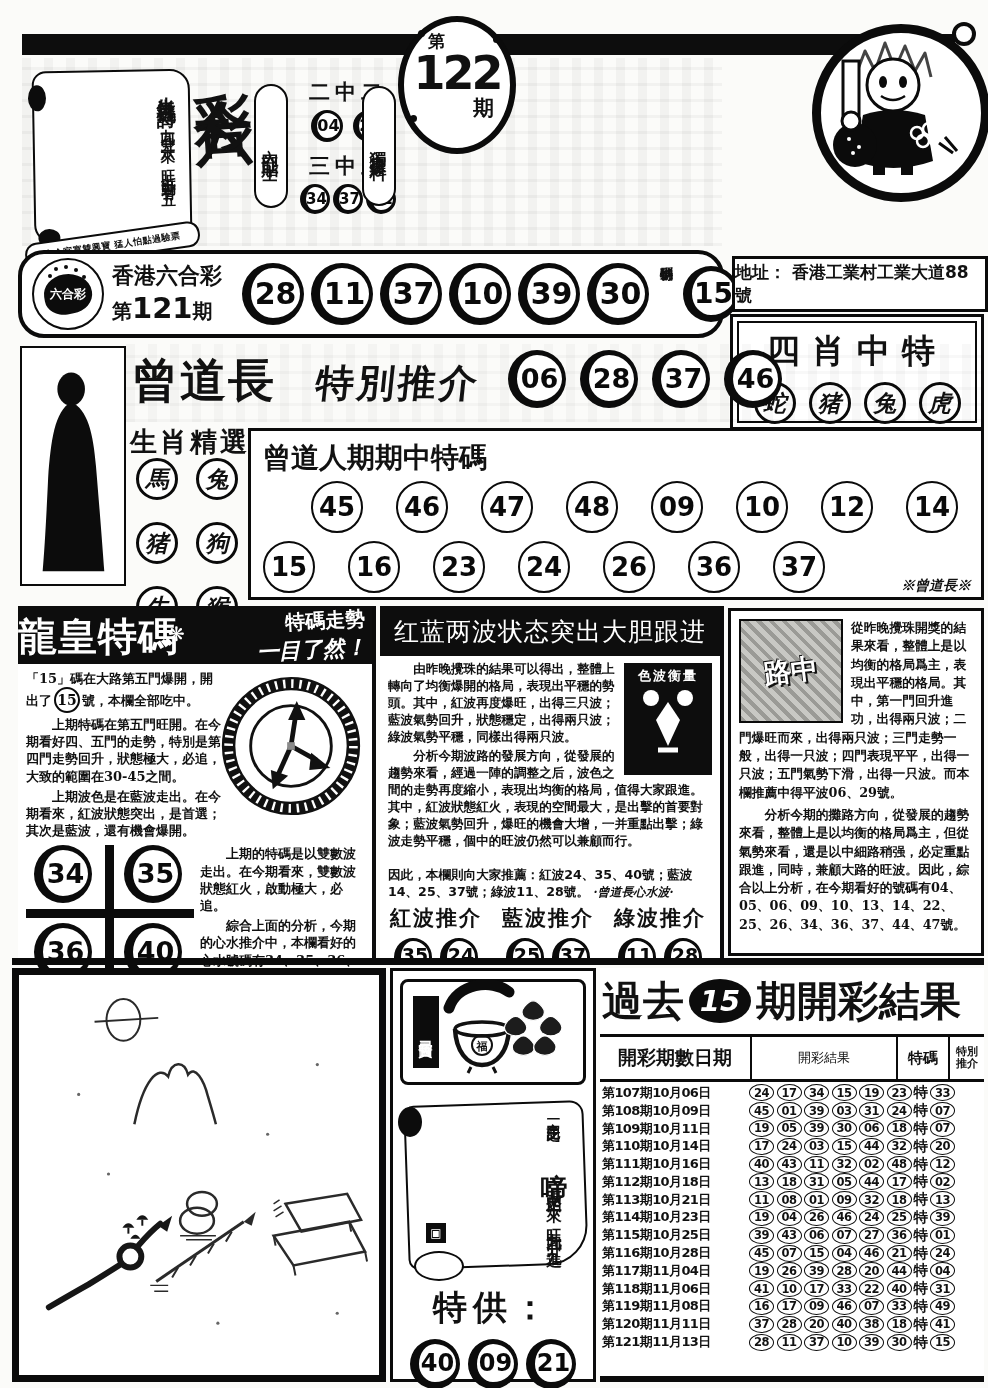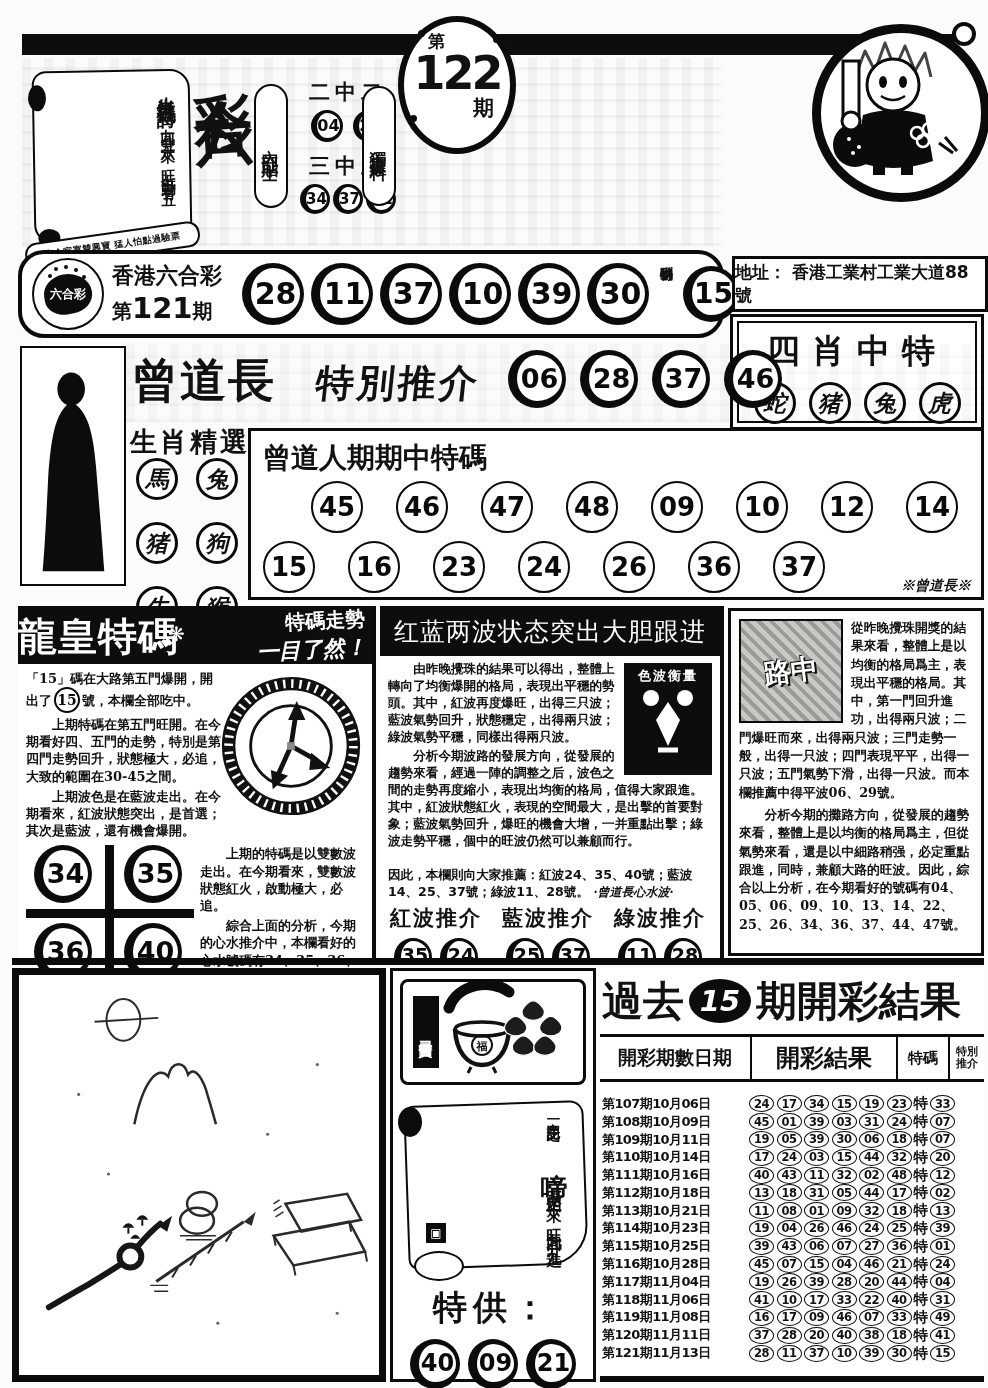--- a/index.html
+++ b/index.html
@@ -384,25 +384,25 @@
   </div>
 
   <div class="abs" style="left:600px;top:968px;width:384px;height:414px;background:#fff;border-bottom:6px solid #0b0b0b;box-sizing:border-box;">
     <div style="display:flex;align-items:center;gap:5px;height:66px;padding-left:2px;">
       <span style="font-size:41px;font-weight:900;">過去</span>
       <span style="width:62px;height:44px;background:#0c0c0c;border-radius:50%;color:#fff;display:inline-flex;align-items:center;justify-content:center;font-size:29px;font-weight:900;font-style:italic;">15</span>
       <span style="font-size:41px;font-weight:900;">期開彩結果</span>
     </div>
     <div style="display:flex;height:42px;border-top:3px solid #0b0b0b;border-bottom:3px solid #0b0b0b;">
       <span class="hcell" style="width:150px;font-size:19px;font-weight:900;">開彩期數日期</span>
-      <span class="hcell" style="flex:1;font-size:24px;font-weight:700;border-left:2.5px solid #0b0b0b;">開彩結果</span>
+      <span class="hcell" style="flex:1;font-size:13px;font-weight:400;border-left:2.5px solid #0b0b0b;">開彩結果</span>
       <span class="hcell" style="width:52px;font-size:15px;font-weight:900;border-left:2.5px solid #0b0b0b;">特碼</span>
       <span class="hcell" style="width:36px;font-size:11px;font-weight:900;border-left:2.5px solid #0b0b0b;line-height:1.1;text-align:center;padding:0 5px;">特別推介</span>
     </div>
-    <div style="padding:13px 0 0 2px;">
+    <div style="padding:2px 0 0 2px;">
 
     <div class="rrow">
           <span class="rper">第107期10月06日</span>
           <span class="rnums">
             <span class="ov">24</span>
             <span class="ov">17</span>
             <span class="ov">34</span>
             <span class="ov">15</span>
             <span class="ov">19</span>
             <span class="ov">23</span>

